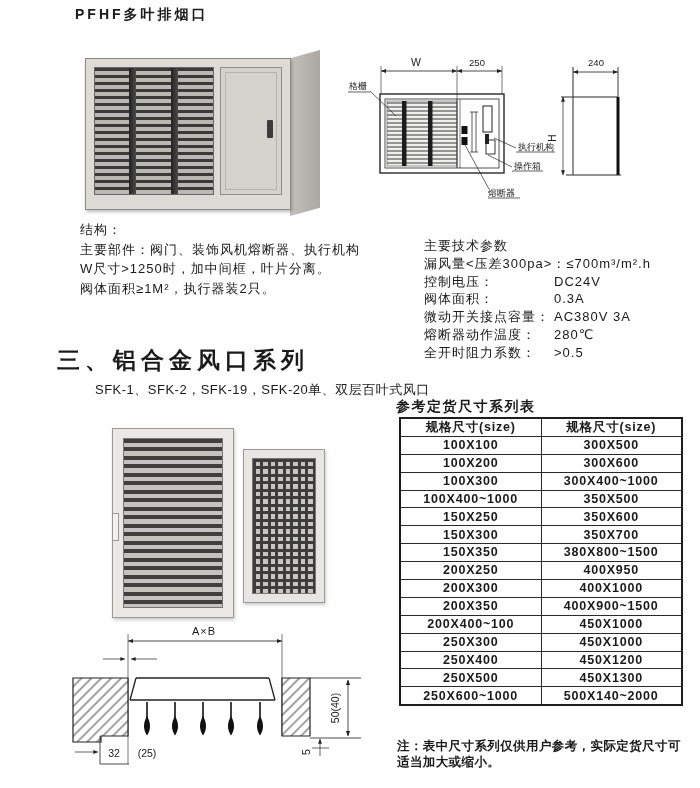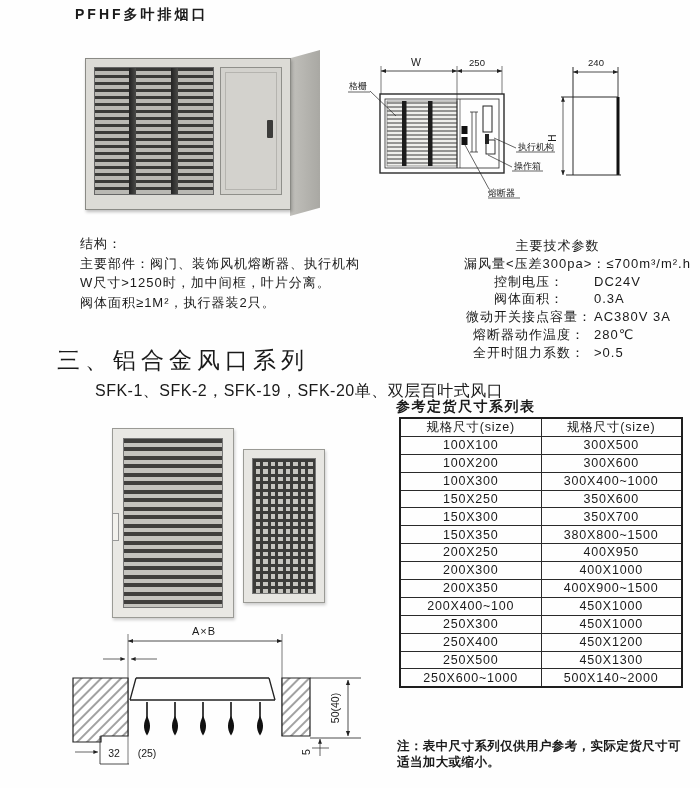--- a/index.html
+++ b/index.html
@@ -30,32 +30,32 @@
   .grille-left .fins{position:absolute;left:10px;top:9px;right:10px;bottom:9px;
     background:repeating-linear-gradient(180deg,#403f3d 0 4px,#c4c3be 4px 8.5px);border:1px solid #777;}
   .grille-left .notch{position:absolute;left:-1px;top:84px;width:5px;height:26px;background:#f2f1ed;border:1px solid #999;}
   .grille-right{position:absolute;left:243px;top:449px;width:82px;height:154px;background:#e7e6e2;border:1px solid #9a9a95;box-sizing:border-box;box-shadow:1px 2px 3px rgba(0,0,0,.2);}
   .grille-right .grid{position:absolute;left:8px;top:8px;right:8px;bottom:8px;border:1px solid #777;
     background:
       repeating-linear-gradient(90deg,#3c3c3a 0 3px,transparent 3px 7.5px),
       repeating-linear-gradient(180deg,#3c3c3a 0 3px,#c6c5c0 3px 7.5px);}
 
   
-  .structure{position:absolute;left:80px;top:234px;font-size:13px;line-height:19.5px;letter-spacing:1px;}
-  .tech{position:absolute;left:424px;top:237px;font-size:13px;line-height:17.8px;letter-spacing:1px;text-align:center;}
-  .tech-row{display:flex;white-space:nowrap;margin-left:40px;}
+  .structure{position:absolute;left:80px;top:220px;font-size:13px;line-height:19.5px;letter-spacing:1px;}
+  .tech{position:absolute;left:424px;top:237px;font-size:13px;line-height:17.8px;letter-spacing:1px;}
+  .tech-row{display:flex;white-space:nowrap;}
   .tech-row .tl{display:inline-block;min-width:130px;}
-  .section-heading{position:absolute;left:57px;top:345px;font-size:23px;font-weight:normal;letter-spacing:5px;}
-  .section-sub{position:absolute;left:95px;top:381px;font-size:16px;letter-spacing:0.5px;}
+  .section-heading{position:absolute;left:57px;top:345px;font-size:23px;font-weight:bold;letter-spacing:5px;}
+  .section-sub{position:absolute;left:95px;top:381px;font-size:13px;letter-spacing:0.5px;}
 
   
   .table-title{position:absolute;left:396px;top:398px;font-size:14px;font-weight:bold;letter-spacing:1.5px;}
   table.size-table{position:absolute;left:399px;top:417px;width:284px;border-collapse:collapse;border:2px solid #1e1e1e;
     font-size:12.5px;text-align:center;table-layout:fixed;}
-  table.size-table th,table.size-table td{border:1.6px solid #2a2a2a;height:16.9px;padding:0;line-height:1;letter-spacing:0.8px;font-weight:normal;margin-top:16px;}
+  table.size-table th,table.size-table td{border:1.6px solid #2a2a2a;height:16.9px;padding:0;line-height:1;letter-spacing:0.8px;font-weight:bold;margin-top:16px;}
   .table-note{position:absolute;left:397px;top:739px;width:296px;font-size:12.5px;line-height:15.5px;letter-spacing:0.4px;font-weight:bold;}
 
   
   svg{position:absolute;overflow:visible;}
   svg text{fill:#1a1a1a;}
   .diagram1{left:348px;top:42px;}
   .drawing2{left:73px;top:616px;}
 </style>
 </head>
 <body>
@@ -263,20 +263,24 @@
         </tr>
       <tr>
           <td>100X200</td>
           <td>300X600</td>
         </tr>
       <tr>
           <td>100X300</td>
           <td>300X400~1000</td>
         </tr>
       <tr>
+          <td>100X400~1000</td>
+          <td>350X500</td>
+        </tr>
+      <tr>
           <td>150X250</td>
           <td>350X600</td>
         </tr>
       <tr>
           <td>150X300</td>
           <td>350X700</td>
         </tr>
       <tr>
           <td>150X350</td>
           <td>380X800~1500</td>

